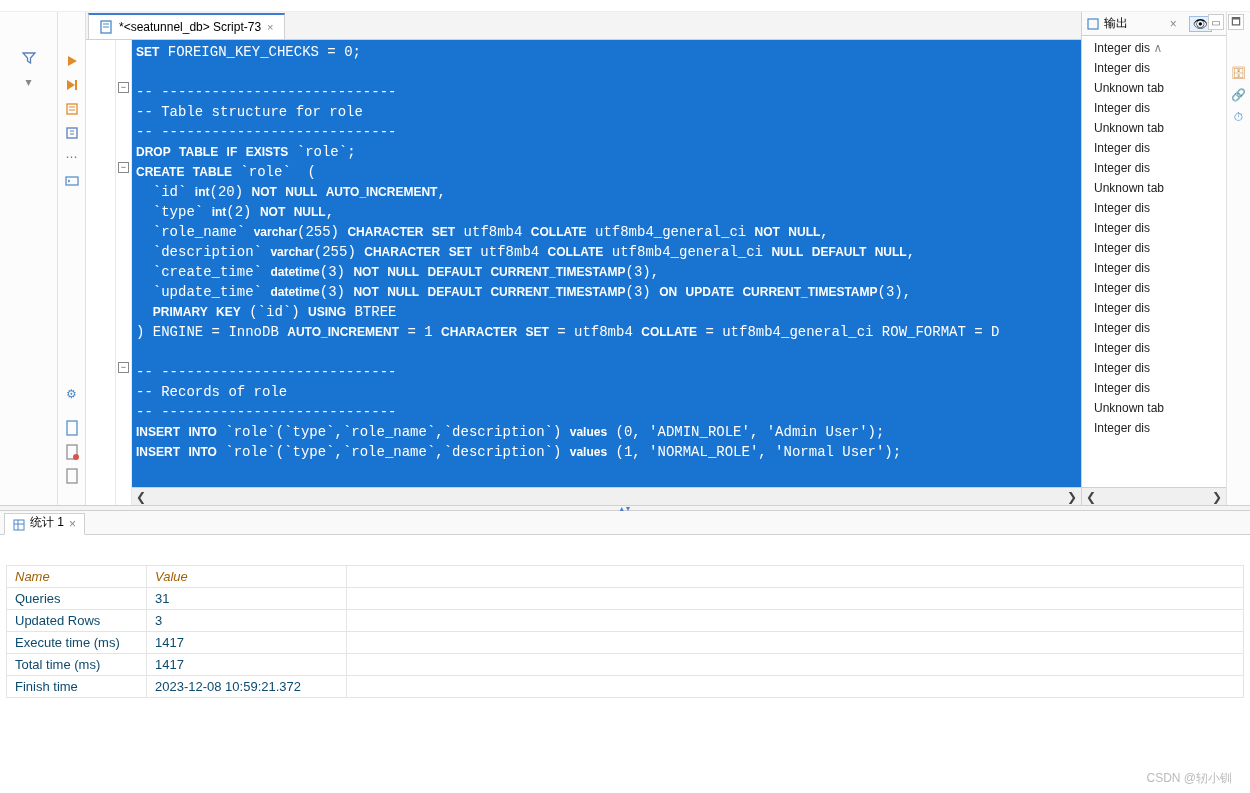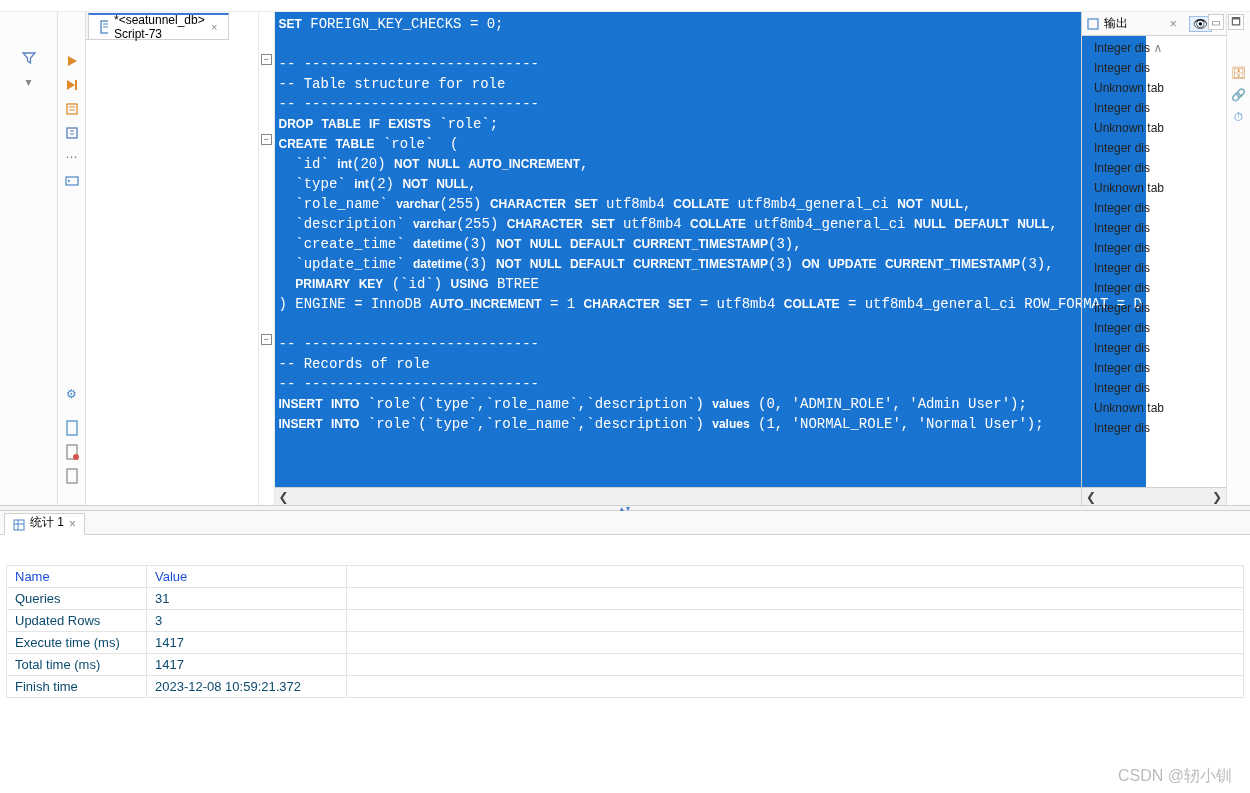--- a/index.html
+++ b/index.html
@@ -10,21 +10,21 @@
 .titlebar-stub { height: 12px; background: #fff; border-bottom: 1px solid #eee; }
 
 .main-row { display: flex; flex: 1; min-height: 0; }
 
 .left-gutter { width: 58px; background: #fcfcfc; border-right: 1px solid #e0e0e0; display: flex; flex-direction: column; align-items: center; padding-top: 38px; gap: 8px; }
 .left-gutter .ico { width: 18px; height: 16px; display: flex; align-items: center; justify-content: center; color: #5a7fbe; }
 
 .tool-col { width: 28px; background: #fcfcfc; border-right: 1px solid #e0e0e0; display: flex; flex-direction: column; align-items: center; padding-top: 40px; gap: 6px; }
 .tool-col .tico { width: 18px; height: 18px; display: flex; align-items: center; justify-content: center; }
 
-.center-col { flex: 1; display: flex; flex-direction: row; min-width: 0; }
+.center-col { flex: 1; display: flex; flex-direction: column; min-width: 0; }
 
 .tabbar { height: 28px; display: flex; align-items: flex-end; background: #f4f4f4; border-bottom: 1px solid #d0d0d0; padding-left: 2px; }
 .tab { display: flex; align-items: center; gap: 6px; padding: 4px 10px; background: #fff; border: 1px solid #d0d0d0; border-bottom: none; border-top: 2px solid #3a7bd5; height: 26px; }
 .tab .tclose { color: #888; font-size: 11px; }
 
 .editor-area { display: flex; flex: 1; min-height: 0; }
 .ruler { width: 30px; background: #fff; border-right: 1px solid #e8e8e8; }
 .fold-col { width: 16px; background: #fff; border-right: 1px solid #e8e8e8; position: relative; }
 .fold-mark { position: absolute; left: 2px; width: 11px; height: 11px; border: 1px solid #888; color: #555; font-size: 9px; line-height: 9px; text-align: center; background: #fff; }
 .code-wrap { flex: 1; overflow: hidden; display: flex; flex-direction: column; }
@@ -42,24 +42,24 @@
 .far-right { width: 24px; border-left: 1px solid #e0e0e0; background: #fcfcfc; display: flex; flex-direction: column; align-items: center; padding-top: 54px; gap: 8px; }
 
 .splitter { height: 6px; background: #f4f4f4; border-top: 1px solid #d0d0d0; border-bottom: 1px solid #d0d0d0; display: flex; justify-content: center; align-items: center; color: #4a7fd0; font-size: 8px; }
 
 .bottom-pane { height: 282px; background: #fff; display: flex; flex-direction: column; }
 .btabbar { height: 24px; display: flex; align-items: flex-end; padding-left: 4px; border-bottom: 1px solid #d0d0d0; background: #f9f9f9; }
 .btab { display: flex; align-items: flex-end; gap: 5px; padding: 3px 8px; border: 1px solid #d0d0d0; border-bottom: 1px solid #fff; background: #fff; height: 22px; margin-bottom: -1px; }
 .stats { flex: 1; padding: 30px 6px 6px 6px; }
 .stats table { border-collapse: collapse; width: 100%; }
 .stats td { border: 1px solid #e4e4e4; padding: 3px 8px; font-size: 13px; color: #0c4a6e; }
-.stats thead td { color: #1d4ed8; }
+.stats thead td { color: #a16207; font-style: italic; }
 .stats td.n { width: 140px; }
 .stats td.v { width: 200px; }
-.watermark { position: absolute; right: 18px; bottom: 6px; color: #bbb; font-size: 16px; }
+.watermark { position: absolute; right: 18px; bottom: 6px; color: #bbb; font-size: 12px; }
 .top-right-icons { position: absolute; top: 14px; right: 6px; display: flex; gap: 4px; }
 .tri { width: 16px; height: 16px; border: 1px solid #ccc; display: flex; align-items: center; justify-content: center; color: #666; font-size: 10px; background: #fff; }
 svg { display: block; }
 </style>
 </head>
 <body>
 
 <div class="app">
   <div class="titlebar-stub"></div>
 

